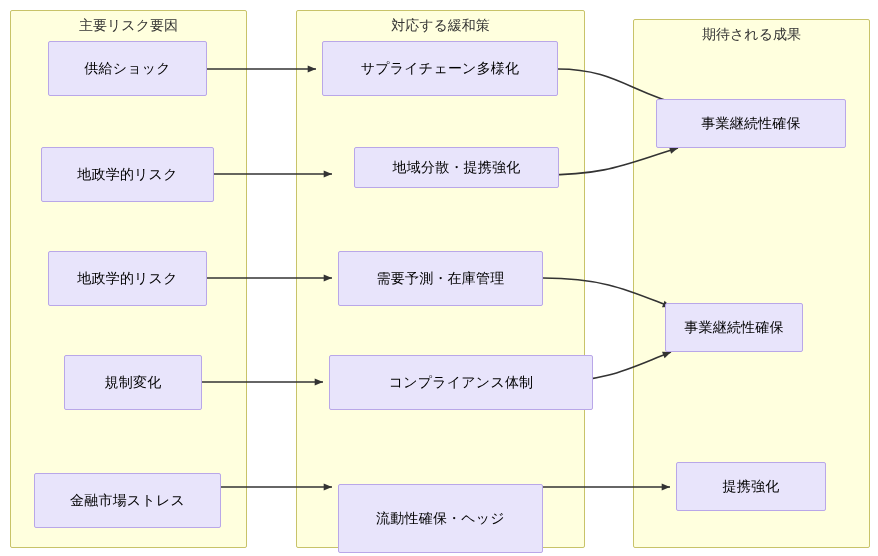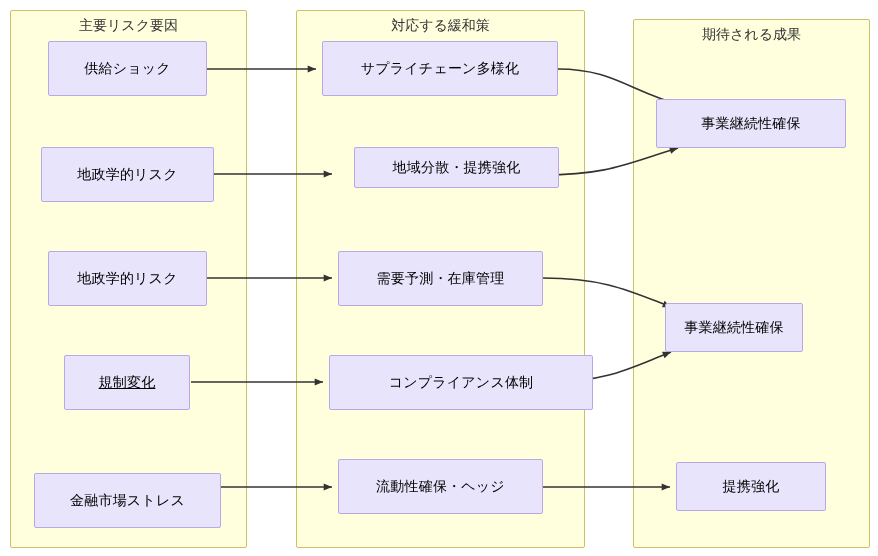--- a/index.html
+++ b/index.html
@@ -98,25 +98,25 @@
       <path class="edge-path" d="M 551 382 C 607 382 632 367 671 352"></path>
       <polygon class="arrow-head" points="671,352 664.5741428177818,358.30145693262557 662.002673675682,351.78063953470775"></polygon>
       <path class="edge-path" d="M 543 487 L 670 487"></path>
       <polygon class="arrow-head" points="670,487 661.710451053974,490.5047650807779 661.710451053974,483.4952349192221"></polygon>
     </svg>
 
   <div id="node-layer">
       <div class="node" style="left: 48px; top: 41px; width: 159px; height: 55px;">供給ショック</div>
       <div class="node" style="left: 41px; top: 147px; width: 173px; height: 55px;">地政学的リスク</div>
       <div class="node" style="left: 48px; top: 251px; width: 159px; height: 55px;">地政学的リスク</div>
-      <div class="node" style="left: 64px; top: 355px; width: 126px; height: 55px; text-decoration: underline;">規制変化</div>
+      <div class="node" style="left: 64px; top: 355px; width: 138px; height: 55px;">規制変化</div>
       <div class="node" style="left: 34px; top: 459px; width: 187px; height: 55px; margin-top: 14px;">金融市場ストレス</div>
       <div class="node" style="left: 322px; top: 41px; width: 236px; height: 55px; text-align: right;">サプライチェーン多様化</div>
       <div class="node" style="left: 338px; top: 147px; width: 205px; height: 41px; margin-left: 16px;">地域分散・提携強化</div>
       <div class="node" style="left: 338px; top: 251px; width: 205px; height: 55px;">需要予測・在庫管理</div>
       <div class="node" style="left: 329px; top: 355px; width: 264px; height: 55px;">コンプライアンス体制</div>
-      <div class="node" style="left: 338px; top: 459px; width: 205px; height: 55px;">流動性確保・ヘッジ</div>
+      <div class="node" style="left: 338px; top: 484px; width: 205px; height: 69px;">流動性確保・ヘッジ</div>
       <div class="node" style="left: 656px; top: 99px; width: 190px; height: 49px;">事業継続性確保</div>
       <div class="node" style="left: 665px; top: 303px; width: 138px; height: 49px;">事業継続性確保</div>
       <div class="node" style="left: 676px; top: 462px; width: 150px; height: 49px;">提携強化</div>
     </div>
 
 </div>
 
 </body></html>

